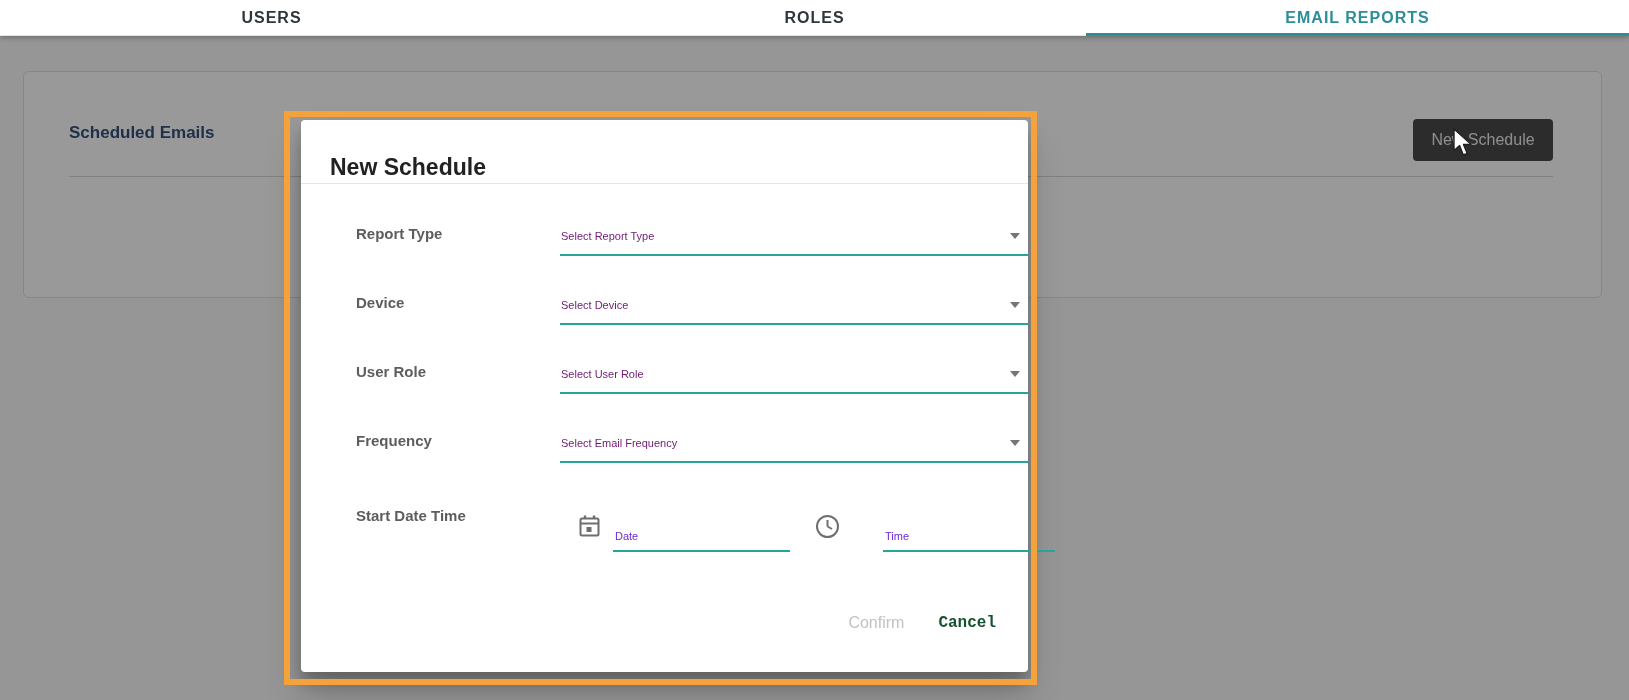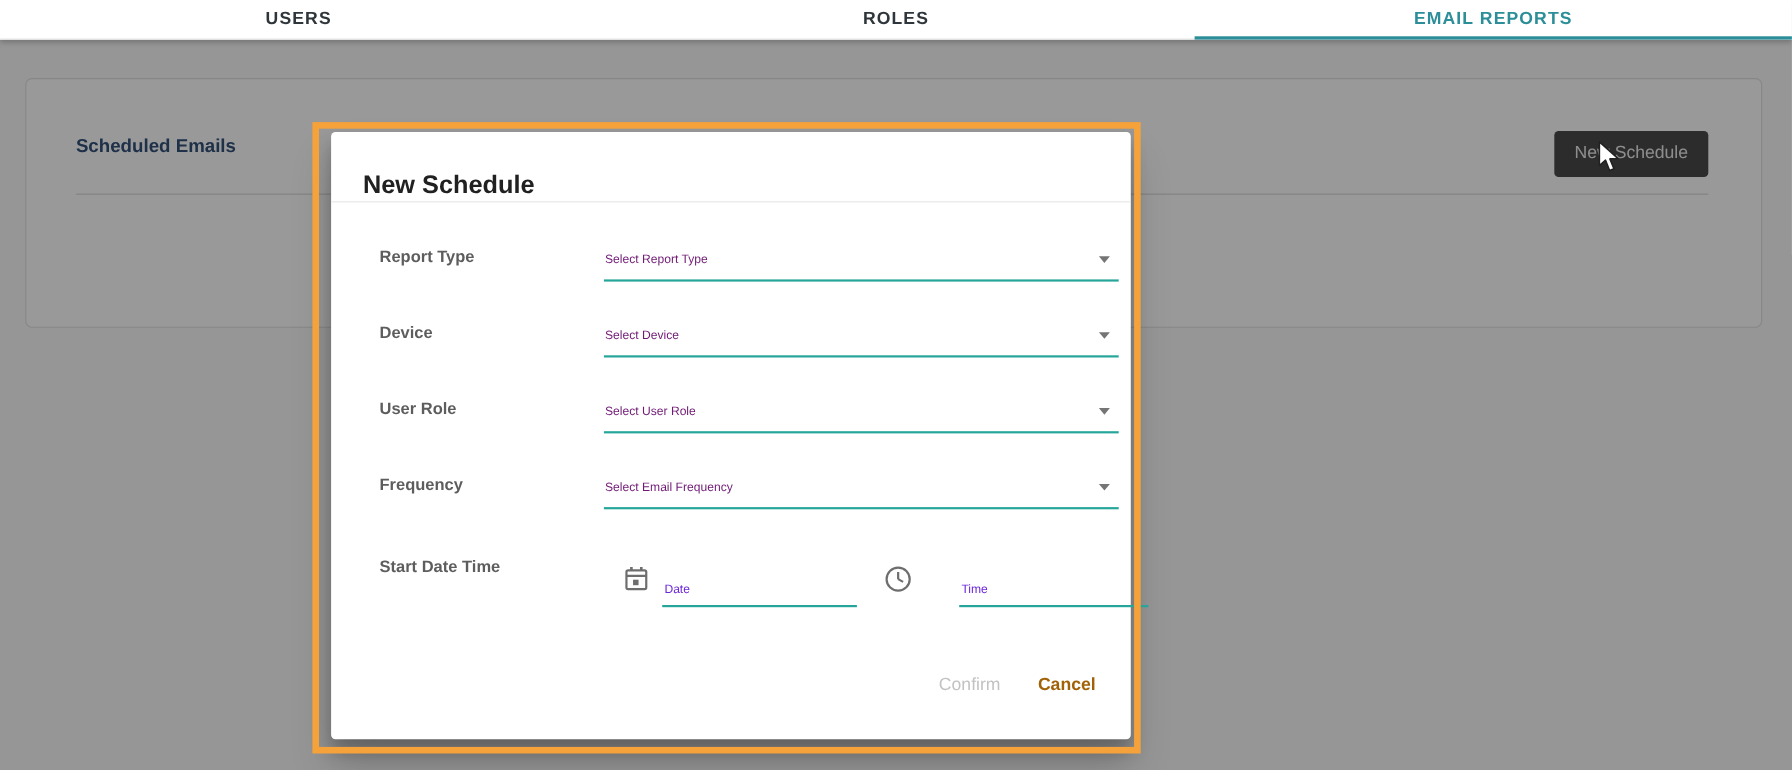--- a/index.html
+++ b/index.html
@@ -37,21 +37,21 @@
   
   .backdrop{position:absolute;left:0;top:36px;width:1629px;height:664px;background:rgba(0,0,0,0.40);z-index:10;}
   
   .dialog{
     position:absolute;left:301px;top:120px;width:727px;height:552px;background:#ffffff;
     border-radius:4px;z-index:20;
     box-shadow:0 11px 15px rgba(0,0,0,0.22),0 24px 38px rgba(0,0,0,0.18);
   }
   .dialog-title{position:absolute;left:29px;top:34px;font-size:23px;font-weight:600;color:#212121;}
   .dialog-divider{position:absolute;left:0;right:0;top:63px;height:1px;background:#e6e6e6;}
-  .form-row{position:absolute;left:4px;width:727px;height:40px;}
+  .form-row{position:absolute;left:15px;width:727px;height:40px;}
   .form-row .row-label{position:absolute;left:40px;top:0;line-height:36px;font-size:15px;font-weight:700;color:#5d5d5d;}
   .select-field{
     position:absolute;left:244px;top:0;width:468px;height:40px;box-sizing:border-box;
     border-bottom:2px solid #26a69a;cursor:pointer;
   }
   .select-placeholder{position:absolute;left:1px;top:0;line-height:40px;font-size:11px;color:#701a75;}
   .select-arrow{
     position:absolute;right:8px;top:17px;width:0;height:0;
     border-left:5.5px solid transparent;border-right:5.5px solid transparent;border-top:6.5px solid #757575;
   }
@@ -63,21 +63,21 @@
   .clock-icon{left:499px;}
   .dt-field{
     position:absolute;top:12px;height:44px;box-sizing:border-box;border-bottom:2px solid #26a69a;cursor:text;
   }
   .dt-field .dt-placeholder{position:absolute;left:2px;bottom:8px;font-size:11px;color:#6d28d9;}
   .date-field{left:297px;width:177px;}
   .time-field{left:537px;width:172px;margin-left:30px;}
   .dialog-actions{position:absolute;right:32px;bottom:40px;display:flex;gap:34px;align-items:center;}
   .btn-text{background:none;border:none;font-family:inherit;font-size:16px;cursor:pointer;padding:0;}
   .btn-confirm{color:#c2c2c2;font-weight:500;cursor:default;}
-  .btn-cancel{color:#a16207;font-weight:700;}
+  .btn-cancel{color:#14532d;font-weight:700;font-family:Liberation Mono, monospace;}
   
   .highlight-rect{
     position:absolute;left:284px;top:111px;width:753px;height:574px;box-sizing:border-box;
     border:6px solid #f5a23b;z-index:30;pointer-events:none;
   }
   
   .cursor{position:absolute;left:1452px;top:128px;z-index:40;pointer-events:none;}
 </style>
 </head>
 <body>

